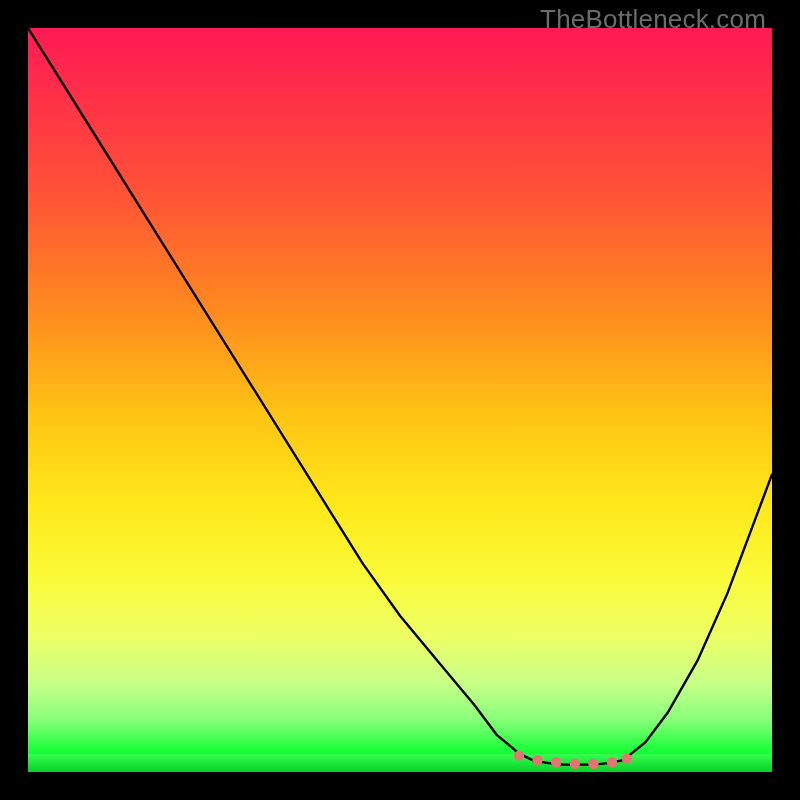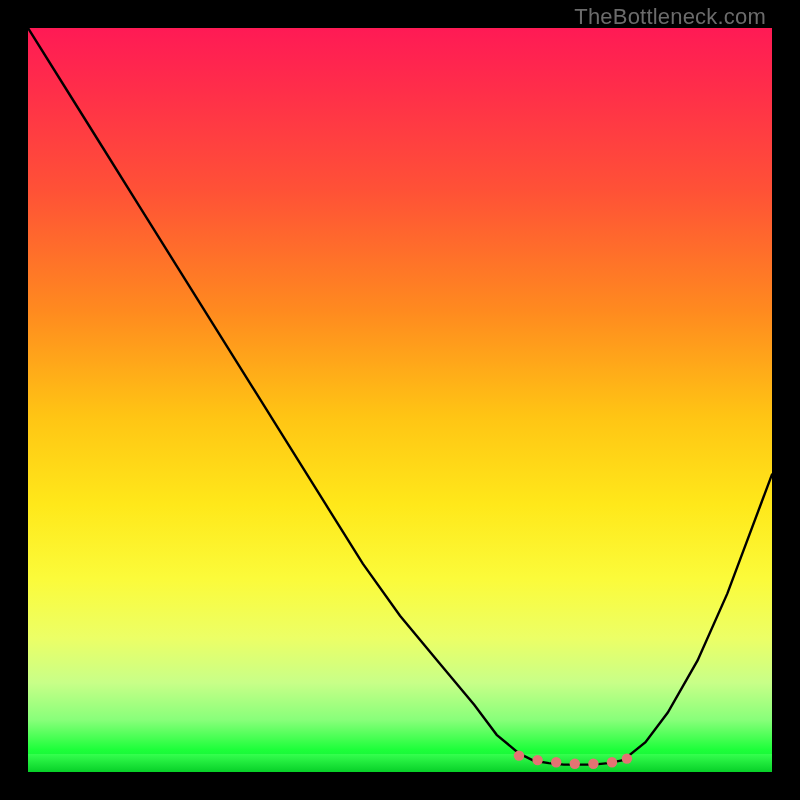--- a/index.html
+++ b/index.html
@@ -56,21 +56,21 @@
     position: absolute;
     inset: 0;
     width: 744px;
     height: 744px;
   }
   .watermark {
     position: absolute;
     top: 4px;
     right: 34px;
     color: #6b6b6b;
-    font-size: 22px;
+    font-size: 26px;
     font-weight: 500;
     letter-spacing: 0.2px;
   }
 </style>
 </head>
 <body>
 
 <div class="frame">
 
   <div class="plot">

